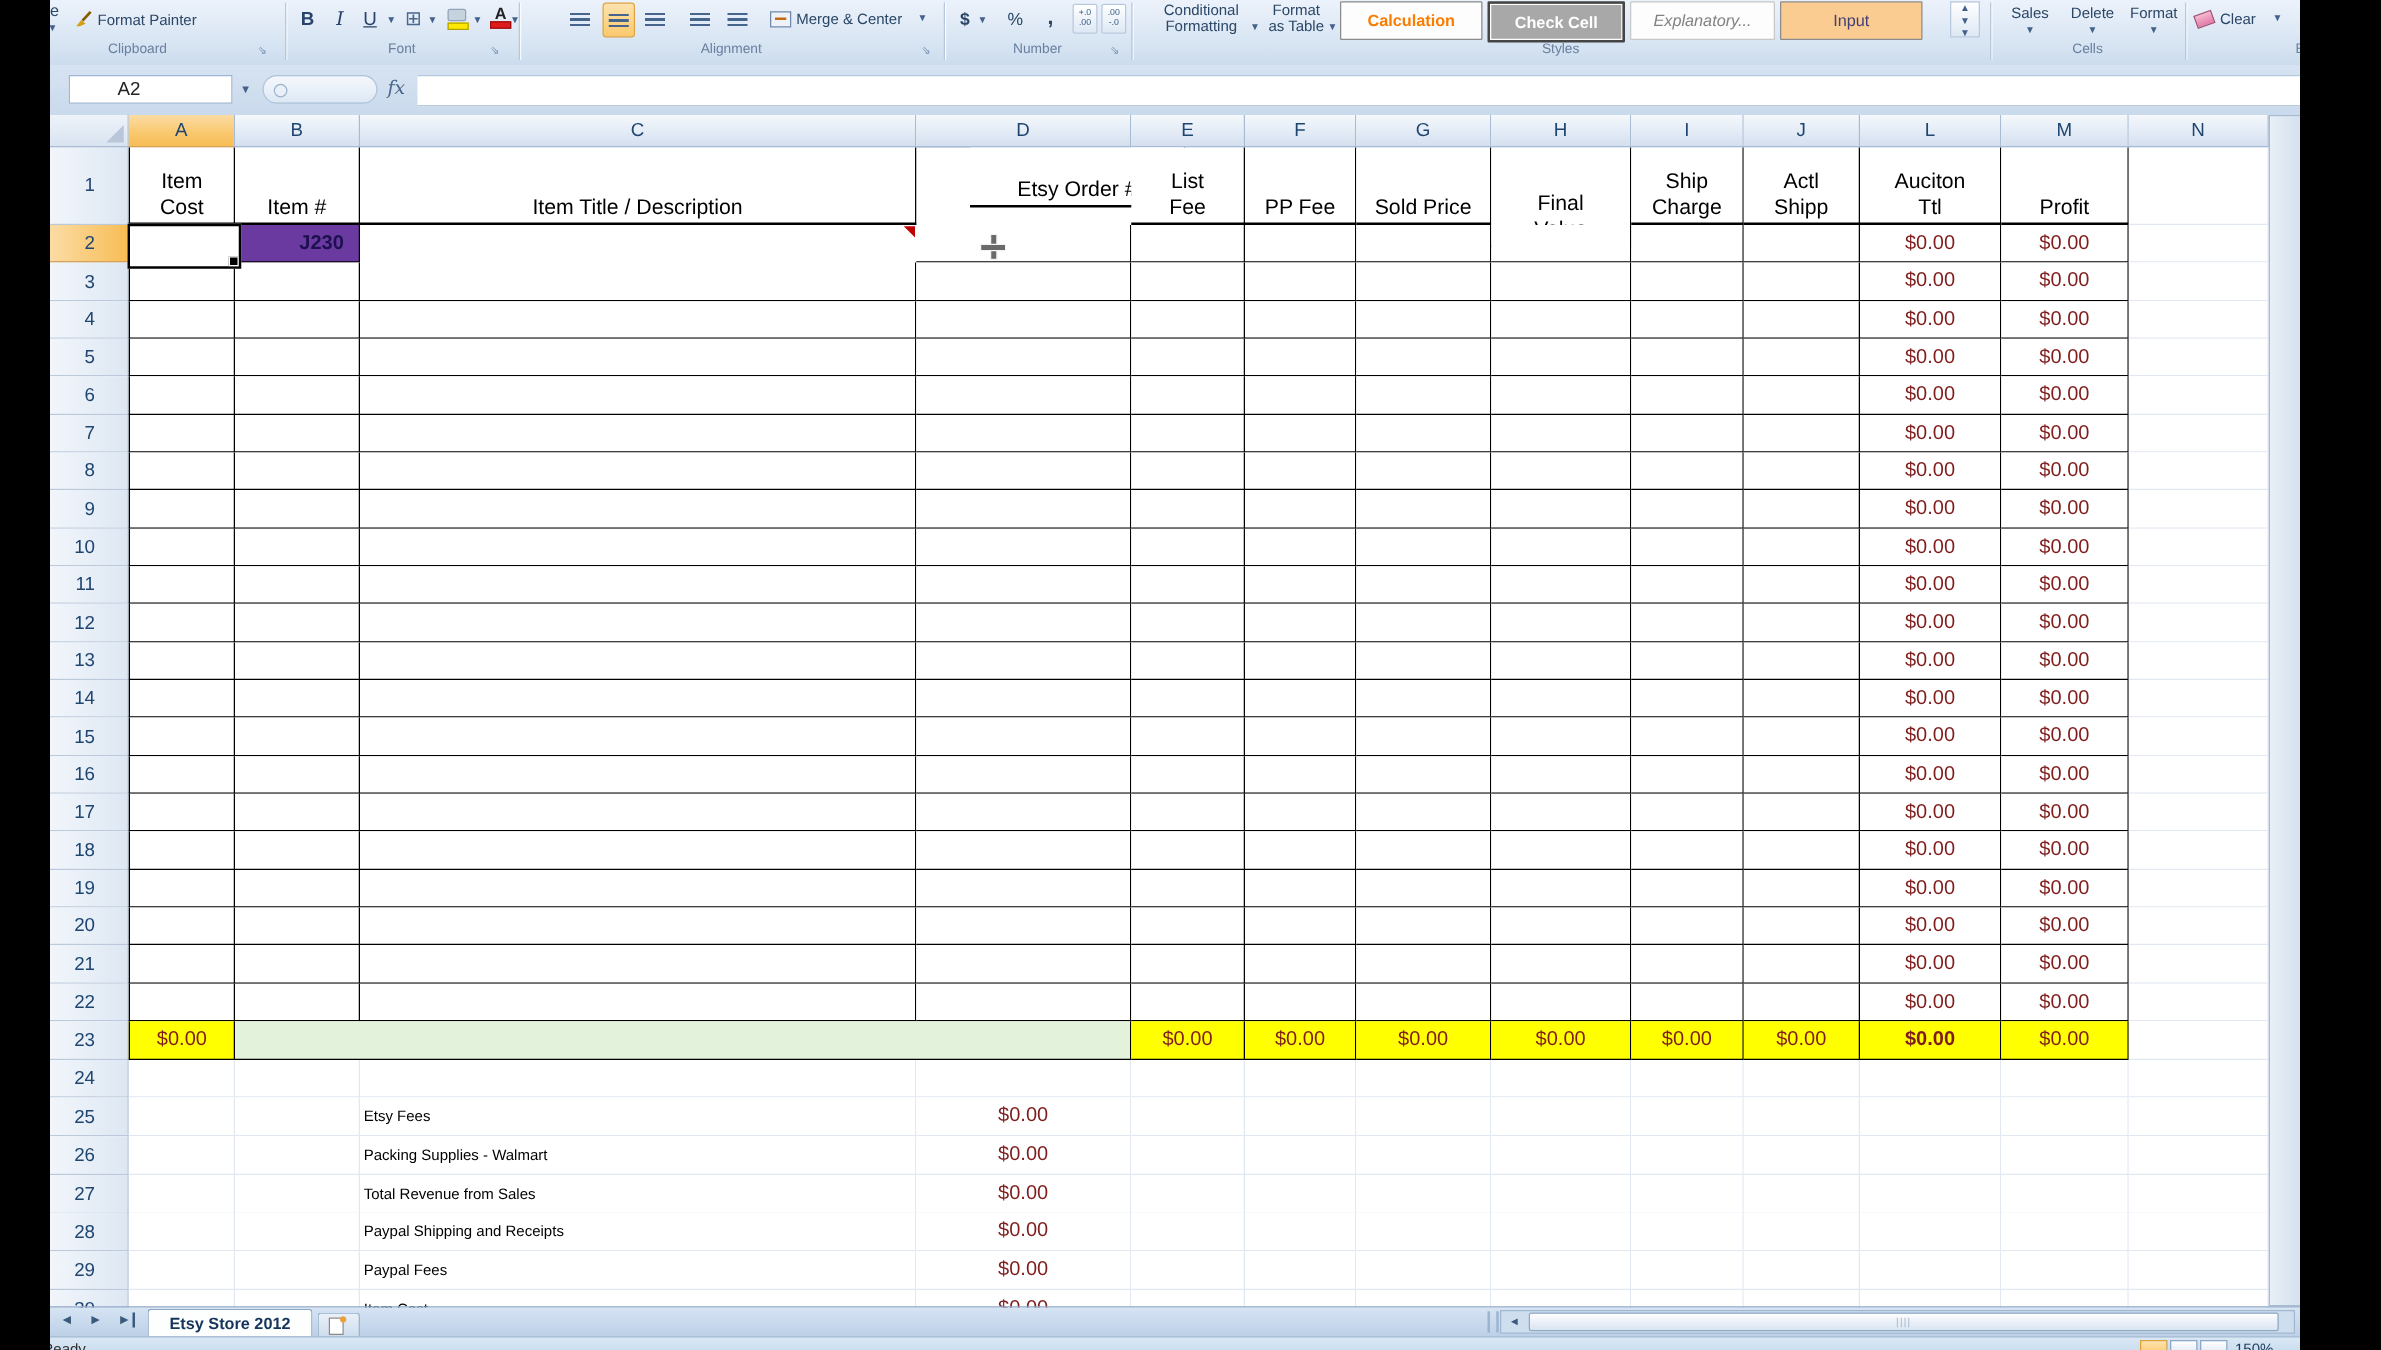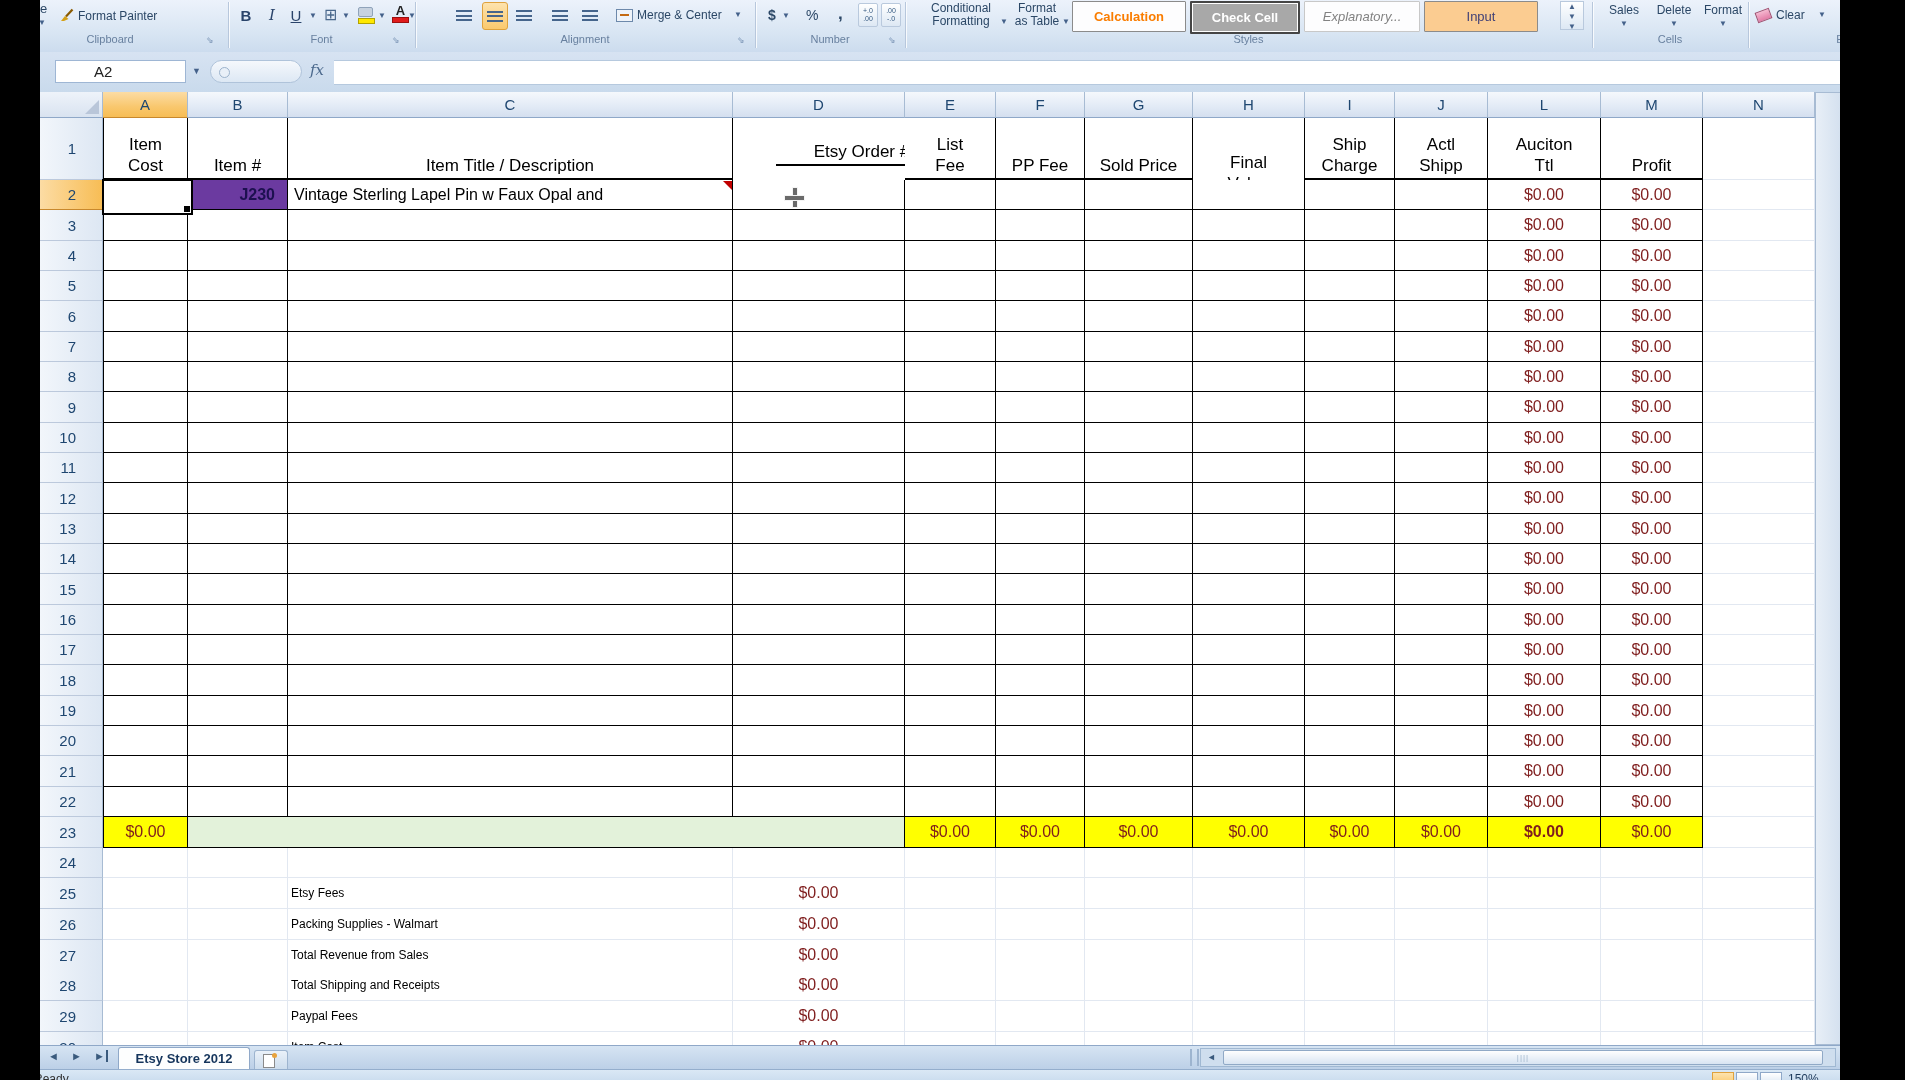--- a/index.html
+++ b/index.html
@@ -246,21 +246,20 @@
       <div class="hdrcell" style="position: absolute; left: 1395px; top: 26px; width: 93px; height: 62px;">Actl
 Shipp</div>
       <div class="hdrcell" style="position: absolute; left: 1488px; top: 26px; width: 113px; height: 62px;">Auciton
 Ttl</div>
       <div class="hdrcell" style="position: absolute; left: 1601px; top: 26px; width: 102px; height: 62px;">Profit</div>
       <div class="lite" style="position: absolute; left: 1703px; top: 26px; width: 112px; height: 62px;"></div>
       <div class="rowhdr selrow" style="position: absolute; left: 40px; top: 88px; width: 63px; height: 30px;">2</div>
       <div class="sel" style="position: absolute; left: 102px; top: 87px; width: 87px; height: 32px;"></div>
       <div class="fillhandle" style="left: 183px; top: 113px;"></div>
       <div class="tcell purple" style="position: absolute; left: 188px; top: 88px; width: 100px; height: 30px; background: rgb(107, 58, 160); color: rgb(29, 16, 80);">J230</div>
-      <div class="tcell desc" style="position: absolute; left: 288px; top: 88px; width: 445px; height: 30px;">Vintage Sterling Lapel Pin w Faux Opal and</div>
       <div class="redtri" style="left: 723px; top: 89px;"></div>
       <div class="tcell" style="position: absolute; left: 733px; top: 88px; width: 172px; height: 30px;"></div>
       <div class="tcell" style="position: absolute; left: 905px; top: 88px; width: 91px; height: 30px;"></div>
       <div class="tcell" style="position: absolute; left: 996px; top: 88px; width: 89px; height: 30px;"></div>
       <div class="tcell" style="position: absolute; left: 1085px; top: 88px; width: 108px; height: 30px;"></div>
       <div class="tcell" style="position: absolute; left: 1193px; top: 88px; width: 112px; height: 30px;"></div>
       <div class="tcell" style="position: absolute; left: 1305px; top: 88px; width: 90px; height: 30px;"></div>
       <div class="tcell" style="position: absolute; left: 1395px; top: 88px; width: 93px; height: 30px;"></div>
       <div class="tcell money" style="position: absolute; left: 1488px; top: 88px; width: 113px; height: 30px;">$0.00</div>
       <div class="tcell money" style="position: absolute; left: 1601px; top: 88px; width: 102px; height: 30px;">$0.00</div>
@@ -609,21 +608,21 @@
       <div class="lite" style="position: absolute; left: 1085px; top: 848px; width: 108px; height: 31px;"></div>
       <div class="lite" style="position: absolute; left: 1193px; top: 848px; width: 112px; height: 31px;"></div>
       <div class="lite" style="position: absolute; left: 1305px; top: 848px; width: 90px; height: 31px;"></div>
       <div class="lite" style="position: absolute; left: 1395px; top: 848px; width: 93px; height: 31px;"></div>
       <div class="lite" style="position: absolute; left: 1488px; top: 848px; width: 113px; height: 31px;"></div>
       <div class="lite" style="position: absolute; left: 1601px; top: 848px; width: 102px; height: 31px;"></div>
       <div class="lite" style="position: absolute; left: 1703px; top: 848px; width: 112px; height: 31px;"></div>
       <div class="rowhdr" style="position: absolute; left: 40px; top: 878px; width: 63px; height: 31px;">28</div>
       <div class="lite" style="position: absolute; left: 103px; top: 878px; width: 85px; height: 31px;"></div>
       <div class="lite" style="position: absolute; left: 188px; top: 878px; width: 100px; height: 31px;"></div>
-      <div class="sumlabel" style="position: absolute; left: 288px; top: 878px; width: 445px; height: 31px;">Total Shipping and Receipts</div>
+      <div class="sumlabel" style="position: absolute; left: 288px; top: 878px; width: 445px; height: 31px;">Paypal Shipping and Receipts</div>
       <div class="lite money" style="position: absolute; left: 733px; top: 878px; width: 172px; height: 31px;">$0.00</div>
       <div class="lite" style="position: absolute; left: 905px; top: 878px; width: 91px; height: 31px;"></div>
       <div class="lite" style="position: absolute; left: 996px; top: 878px; width: 89px; height: 31px;"></div>
       <div class="lite" style="position: absolute; left: 1085px; top: 878px; width: 108px; height: 31px;"></div>
       <div class="lite" style="position: absolute; left: 1193px; top: 878px; width: 112px; height: 31px;"></div>
       <div class="lite" style="position: absolute; left: 1305px; top: 878px; width: 90px; height: 31px;"></div>
       <div class="lite" style="position: absolute; left: 1395px; top: 878px; width: 93px; height: 31px;"></div>
       <div class="lite" style="position: absolute; left: 1488px; top: 878px; width: 113px; height: 31px;"></div>
       <div class="lite" style="position: absolute; left: 1601px; top: 878px; width: 102px; height: 31px;"></div>
       <div class="lite" style="position: absolute; left: 1703px; top: 878px; width: 112px; height: 31px;"></div>

